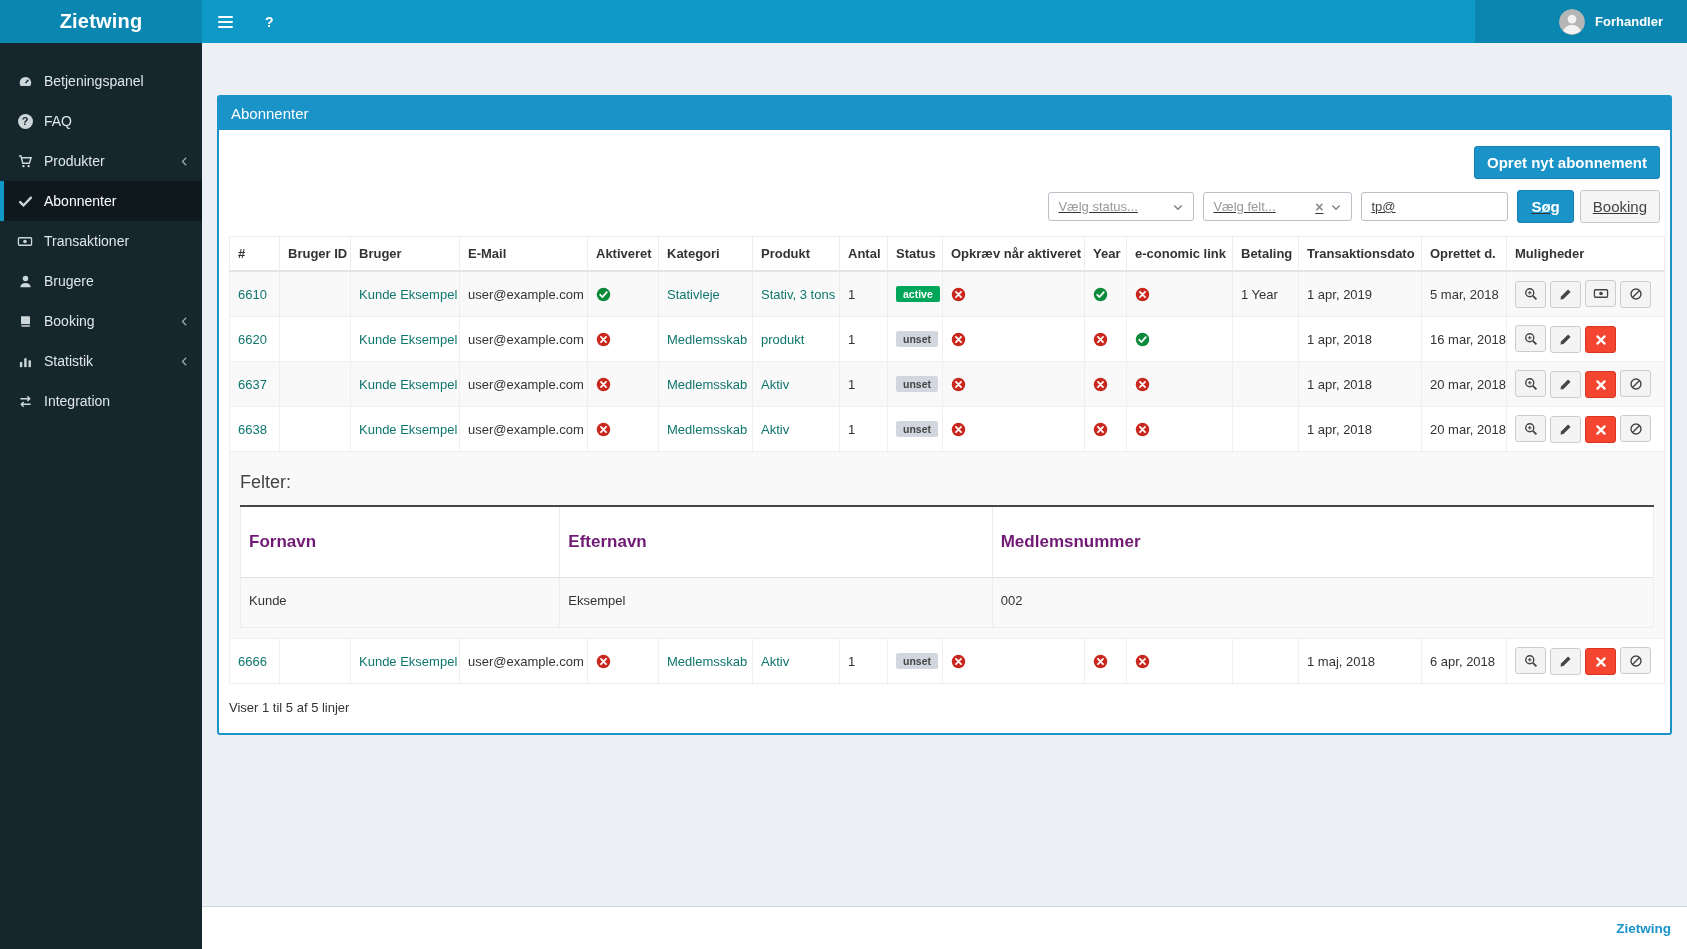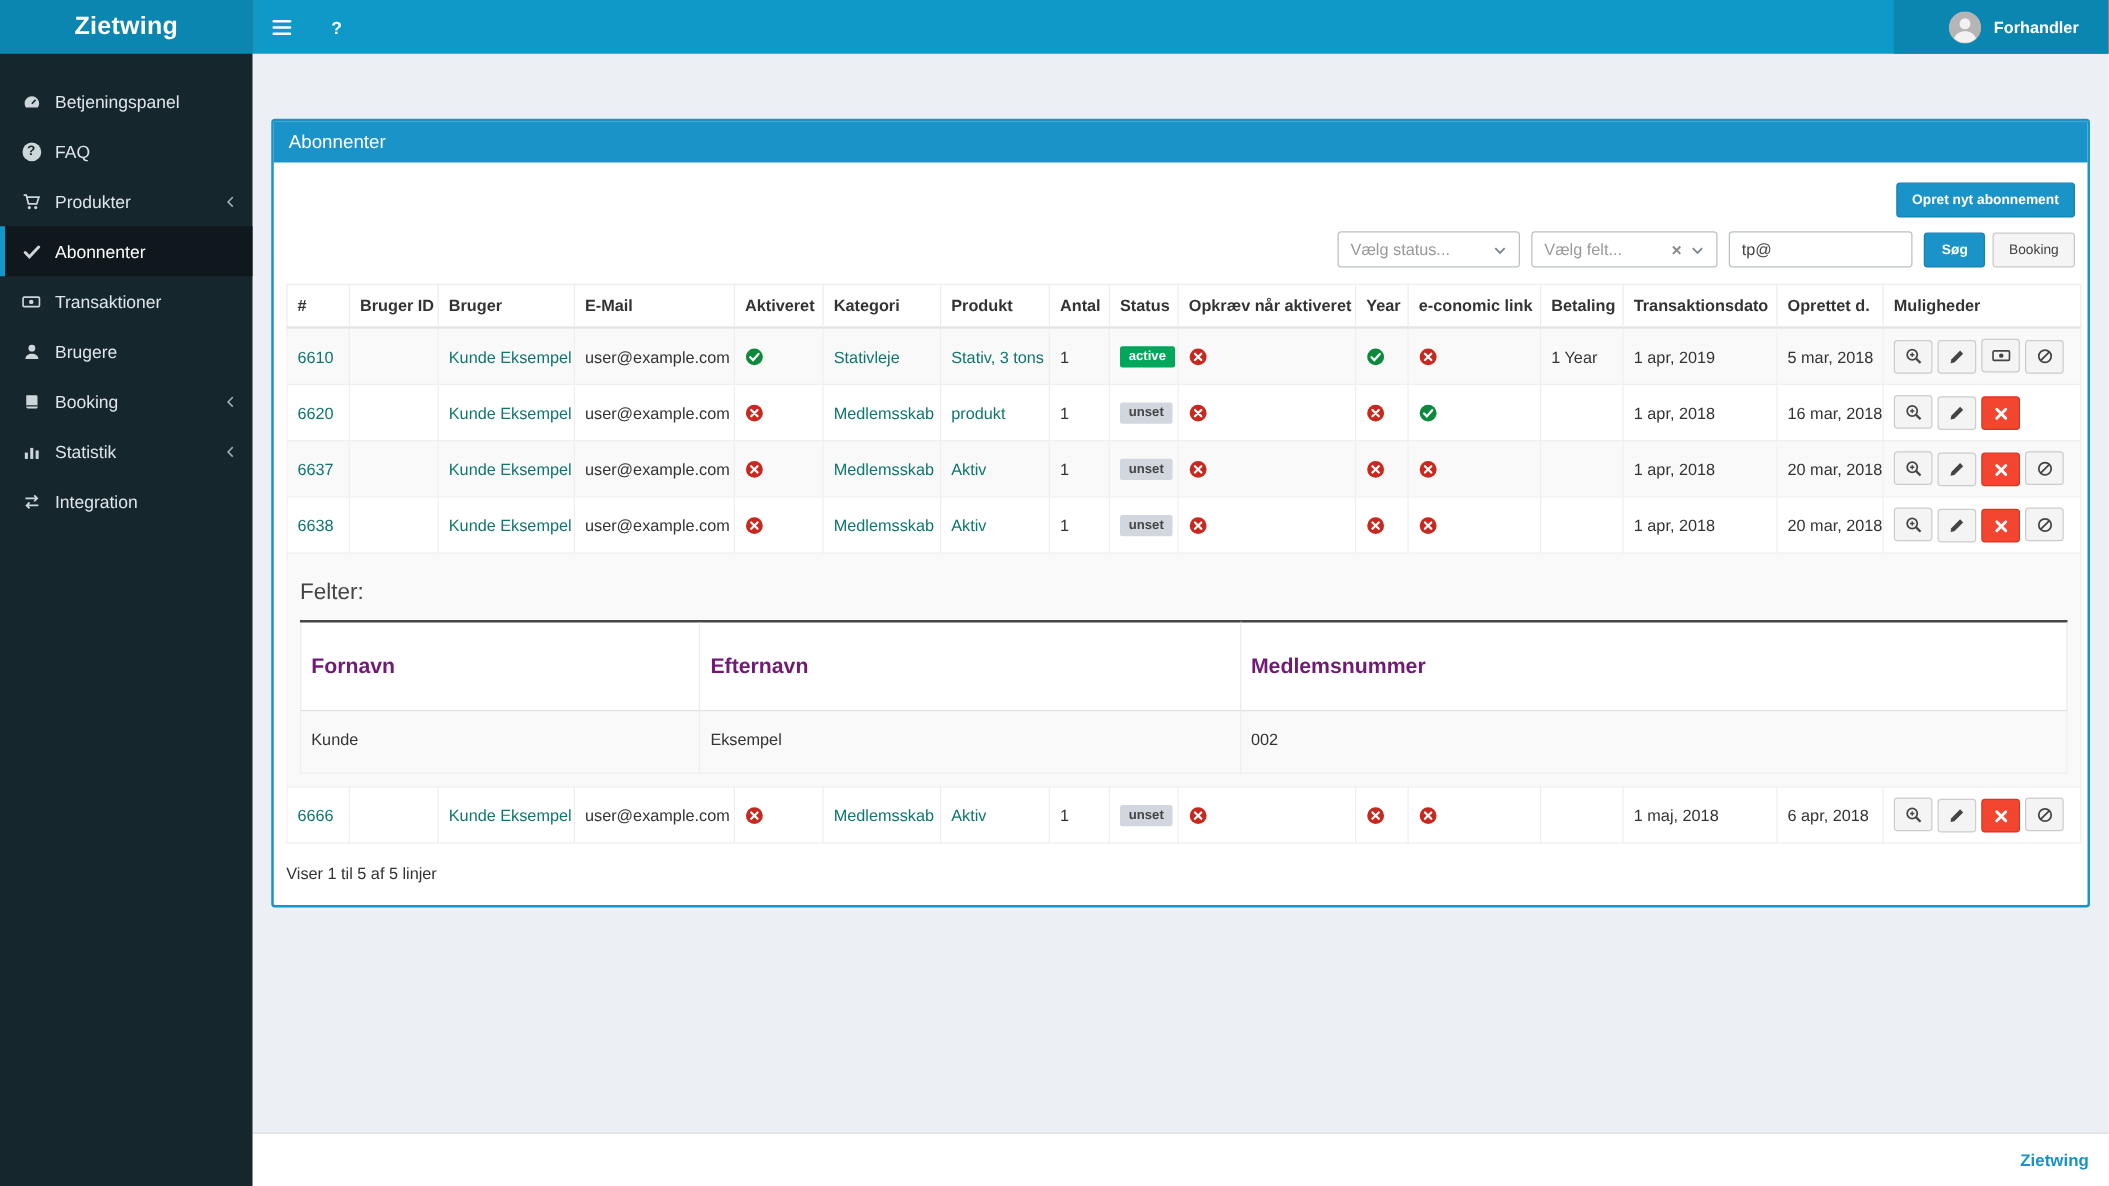--- a/index.html
+++ b/index.html
@@ -20,35 +20,35 @@
   .menu-item .menu-label{margin-left:9px;flex:1;}
   .menu-chevron{color:#9fadb3;display:inline-flex;}
   
   .navbar{position:absolute;left:202px;right:0;top:0;height:43px;background:#0f99c8;display:flex;
           justify-content:space-between;align-items:stretch;z-index:4;}
   .navbar-left{display:flex;align-items:stretch;}
   .nav-btn{background:transparent;border:none;color:#fff;padding:0 16px;cursor:pointer;display:flex;
            align-items:center;font-size:14px;font-weight:bold;font-family:inherit;}
   .hamburger{display:inline-flex;flex-direction:column;justify-content:center;gap:3px;}
   .hamburger i{display:block;width:15px;height:2px;background:#fff;border-radius:1px;}
-  .navbar-user{width:172px;background:#0b86b0;display:flex;align-items:center;justify-content:flex-end;
+  .navbar-user{width:212px;background:#0b86b0;display:flex;align-items:center;justify-content:flex-end;
                padding-right:24px;box-sizing:border-box;cursor:pointer;color:#fff;}
   .avatar{width:26px;height:26px;border-radius:50%;overflow:hidden;display:inline-flex;}
   .user-name{margin-left:10px;font-size:13px;font-weight:bold;}
   
   .content{position:absolute;left:202px;right:0;top:43px;bottom:43px;background:#ecf0f5;
            padding:52px 15px 0 15px;box-sizing:border-box;overflow:hidden;}
   .panel{background:#fff;border:2px solid #1a93c8;border-radius:3px;}
   .panel-heading{background:#1a93c8;color:#fff;padding:8px 12px;font-size:15px;}
   .panel-body{padding:10px;}
   .toolbar-row{display:flex;justify-content:flex-end;margin:6px 0 11px;}
-  .btn{font-family:inherit;font-size:11px;border-radius:3px;cursor:pointer;border:1px solid transparent;}
+  .btn{font-family:inherit;font-size:15px;border-radius:3px;cursor:pointer;border:1px solid transparent;}
   .btn-primary{background:#1a93c8;border-color:#1581b2;color:#fff;font-weight:bold;padding:7px 12px;}
   .btn-default{background:#f5f5f5;border-color:#c9c9c9;color:#444;padding:7px 12px;}
-  .filter-row{display:flex;justify-content:flex-end;align-items:center;margin-bottom:13px;}
+  .filter-row{display:flex;justify-content:flex-end;align-items:center;margin-bottom:13px;text-decoration:underline;}
   .select{height:29px;box-sizing:border-box;border:1px solid #b9c0c6;border-radius:3px;background:#fff;
           display:flex;align-items:center;padding:0 9px;color:#999;font-size:13px;cursor:pointer;}
   .select .sel-text{flex:1;}
   .select-status{width:146px;margin-right:9px;}
   .select-field{width:149px;margin-right:9px;}
   .clear-x{color:#8a8a8a;font-size:14px;font-weight:bold;margin-right:7px;cursor:pointer;line-height:1;}
   .chev{display:inline-flex;color:#7c868c;}
   .search-input{width:147px;height:29px;box-sizing:border-box;border:1px solid #b9c0c6;border-radius:3px;
                 padding:0 9px;font-family:inherit;font-size:13px;color:#444;margin-right:9px;}
   .btn-sog{margin-right:6px;padding:7px 13px;}

